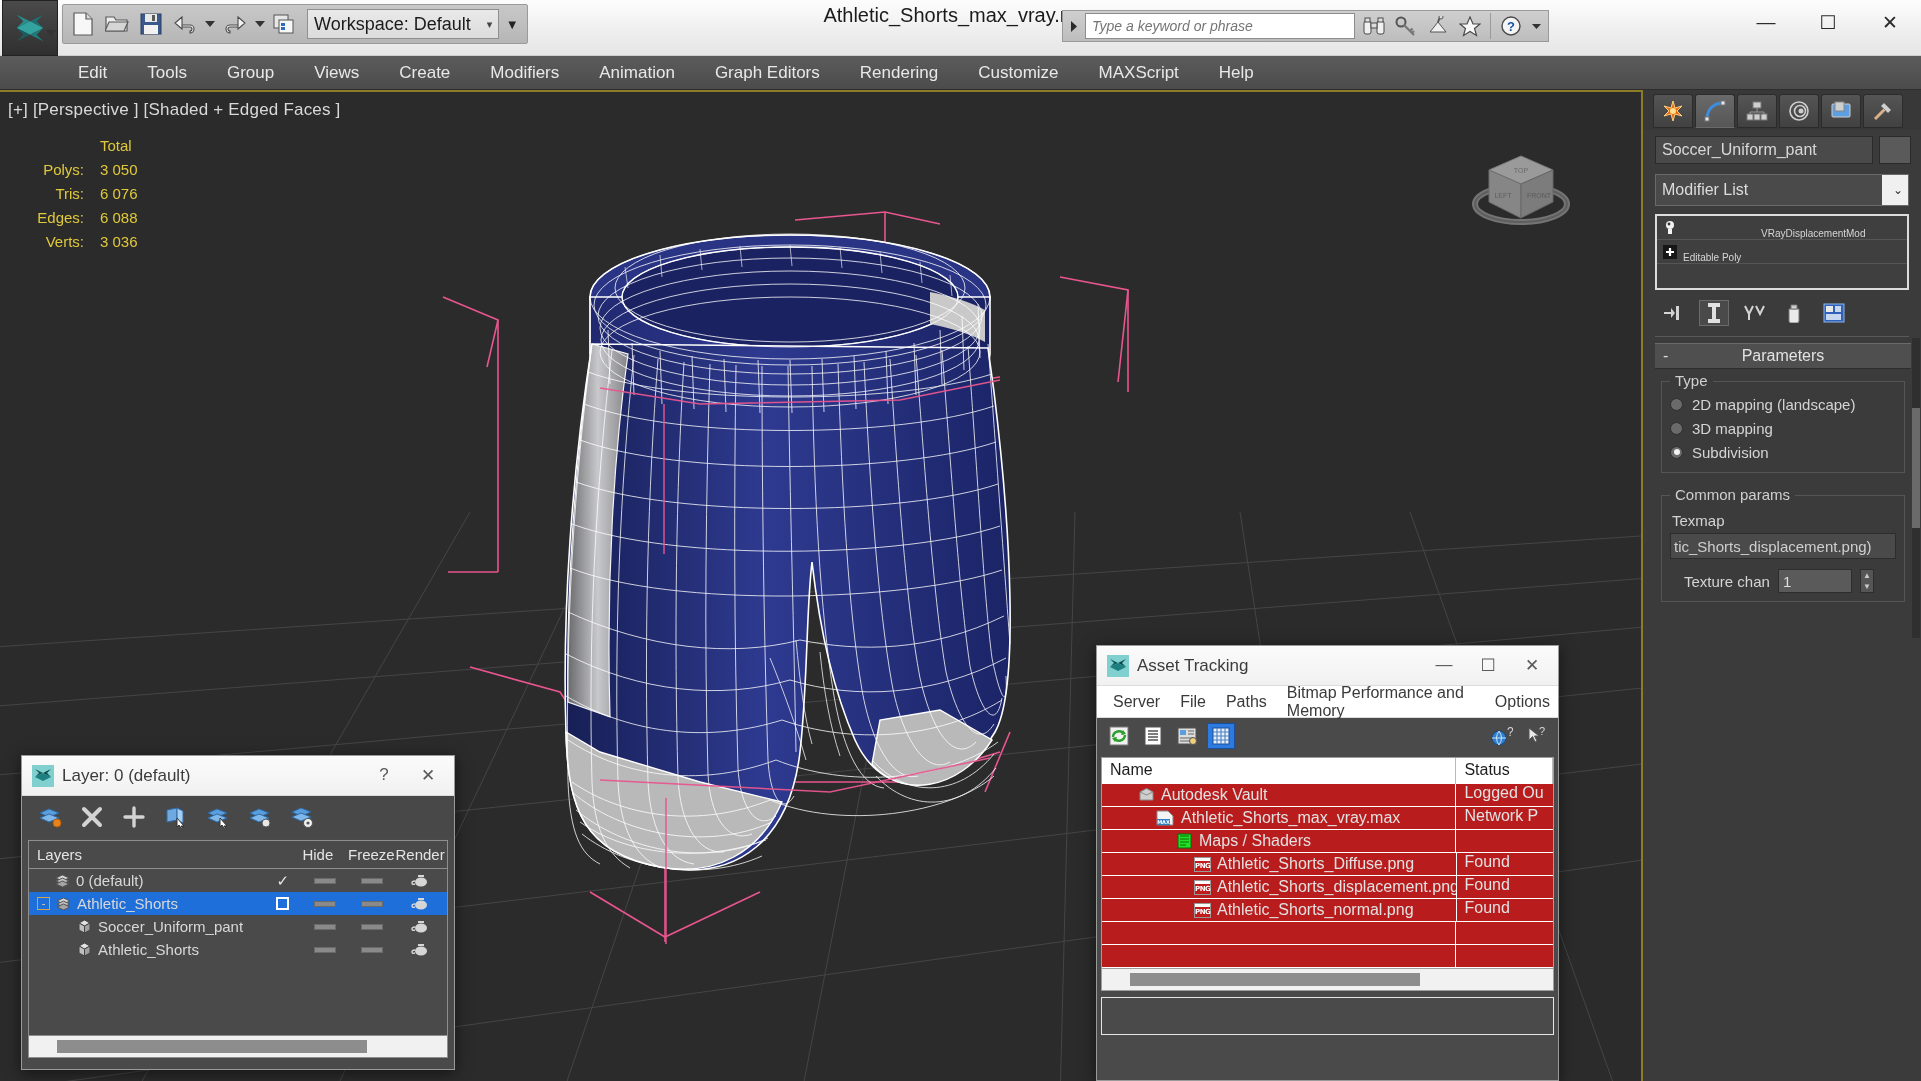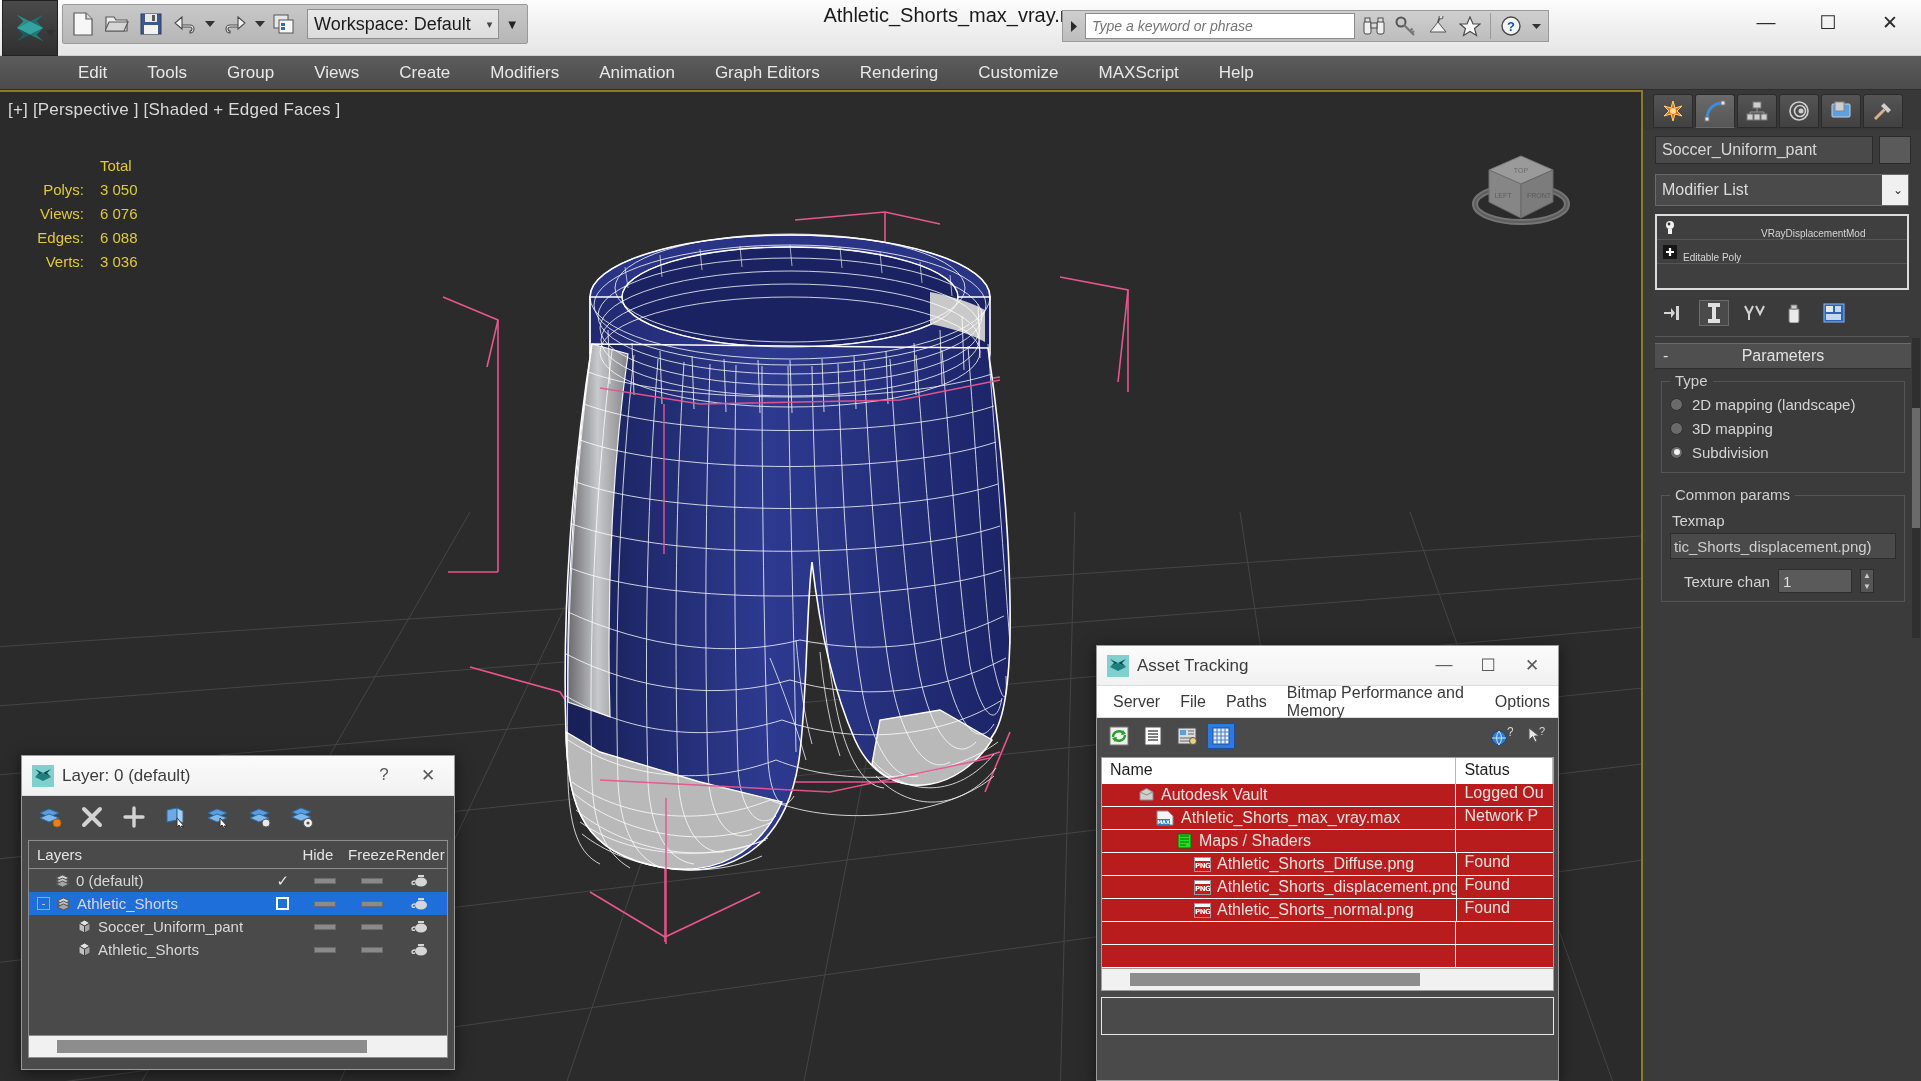--- a/index.html
+++ b/index.html
@@ -48,21 +48,21 @@
     padding-left:58px; border-bottom:1px solid #2e2e2e; }
   .menuitem { font-size:17px; color:#e8e8e8; padding:5px 20px; white-space:nowrap; }
 
   
   .viewport { position:absolute; left:0; top:90px; width:1641px; height:991px;
     background:#2b2b2b; overflow:hidden; border-top:2px solid #8d7c26; }
   .vp-label { position:absolute; left:8px; top:8px; font-size:17px; color:#d9d9d9;
     letter-spacing:.2px; }
   .stats { position:absolute; left:14px; top:42px; font-size:15px; color:#e0c93a;
     line-height:24px; }
-  .stats table { border-collapse:collapse;margin-top:20px; }
+  .stats table { border-collapse:collapse; }
   .stats td { padding:0 6px 0 0; font-size:15px; color:#e0c93a; }
   .stats td.lab { text-align:right; width:76px; }
   .stats td.val { text-align:left; padding-left:10px; }
   .viewcube { position:absolute; right:60px; top:40px; width:120px; height:120px; }
   .grid-svg { position:absolute; left:0; top:0; width:1641px; height:991px; }
   .model-svg { position:absolute; left:0; top:0; width:1641px; height:991px; }
 
   
   .cmdpanel { position:absolute; left:1641px; top:90px; width:280px; height:991px;
     background:#3b3b3b; border-left:2px solid #8d7c26; }
@@ -503,21 +503,21 @@
         <tbody>
             <tr>
               <td class="lab"></td>
             <td class="val">Total</td>
             </tr>
         <tr>
               <td class="lab">Polys:</td>
             <td class="val">3 050</td>
             </tr>
         <tr>
-              <td class="lab">Views:</td>
+              <td class="lab">Tris:</td>
             <td class="val">6 076</td>
             </tr>
         <tr>
               <td class="lab">Edges:</td>
             <td class="val">6 088</td>
             </tr>
         <tr>
               <td class="lab">Verts:</td>
             <td class="val">3 036</td>
             </tr>

